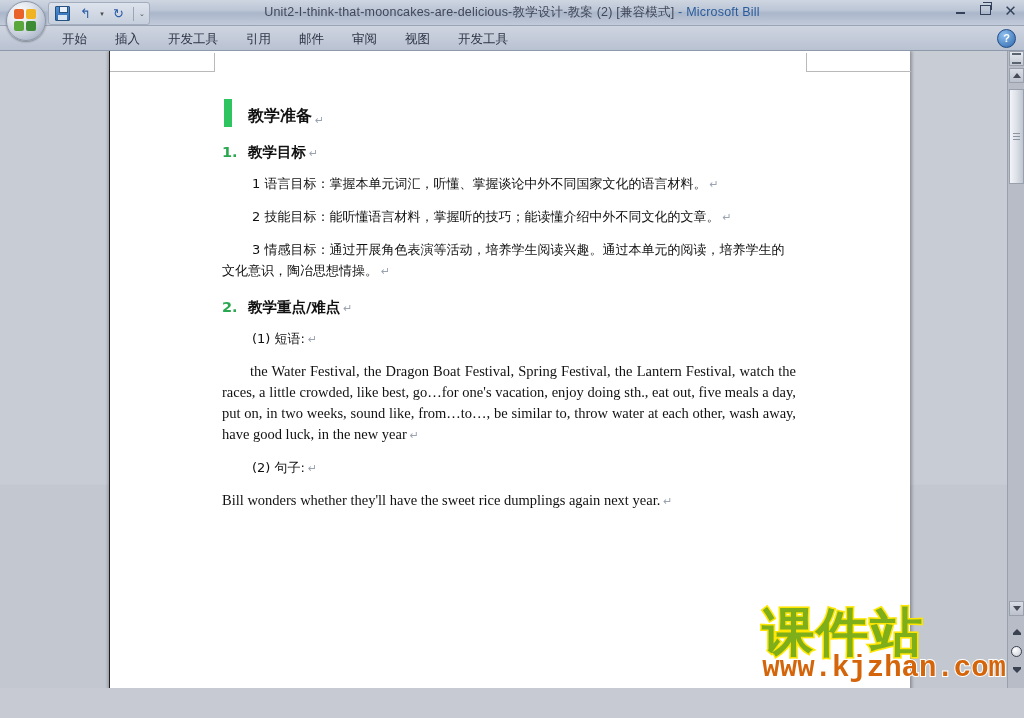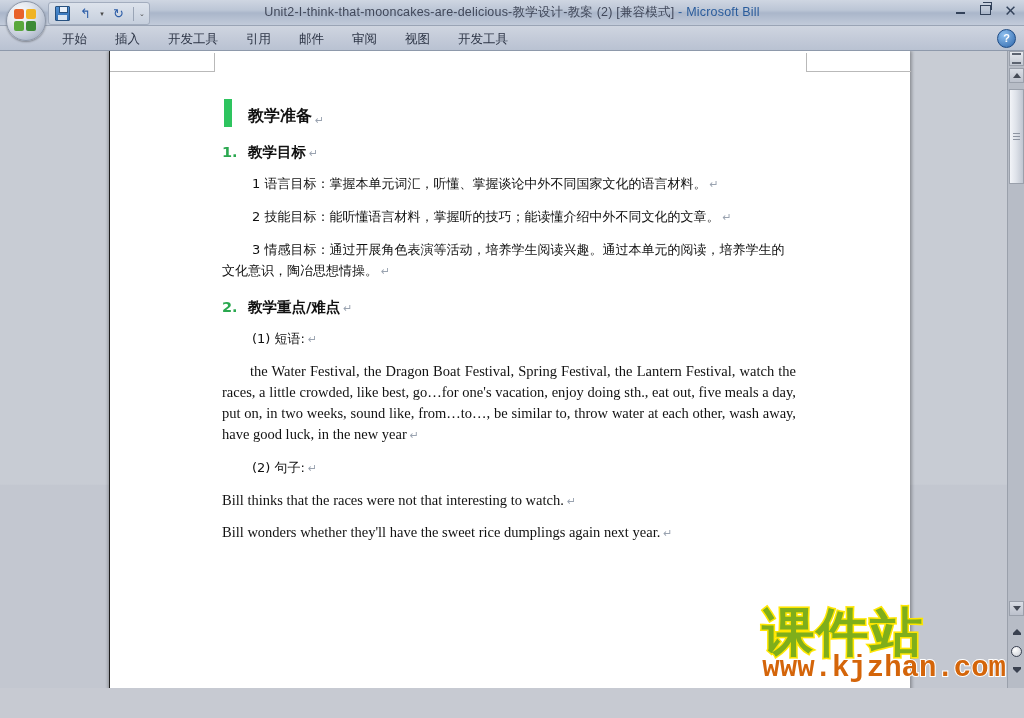--- a/index.html
+++ b/index.html
@@ -497,21 +497,20 @@
           <span class="num-text">教学重点/难点</span>
           <span class="pilcrow">↵</span>
         </div>
 
         <p class="para cn-indent"><span>(1) 短语:</span><span class="pilcrow">↵</span></p>
 
         <p class="para-en"><span>the Water Festival, the Dragon Boat Festival, Spring Festival, the Lantern Festival, watch the races, a little crowded, like best, go…for one's vacation, enjoy doing sth., eat out, five meals a day, put on, in two weeks, sound like, from…to…, be similar to, throw water at each other, wash away, have good luck, in the new year</span><span class="pilcrow">↵</span></p>
 
         <p class="para cn-indent"><span>(2) 句子:</span><span class="pilcrow">↵</span></p>
 
-        <p class="para-en noindent"><span>Bill thinks that the races were not that interesting to watch.</span><span class="pilcrow">↵</span></p>
 
         <p class="para-en noindent"><span>Bill wonders whether they'll have the sweet rice dumplings again next year.</span><span class="pilcrow">↵</span></p>
 
 
       </div>
     </div>
 
     <div class="watermark">
       <div class="wm-cn">课件站</div>
       <div class="wm-url">www.kjzhan.com</div>

